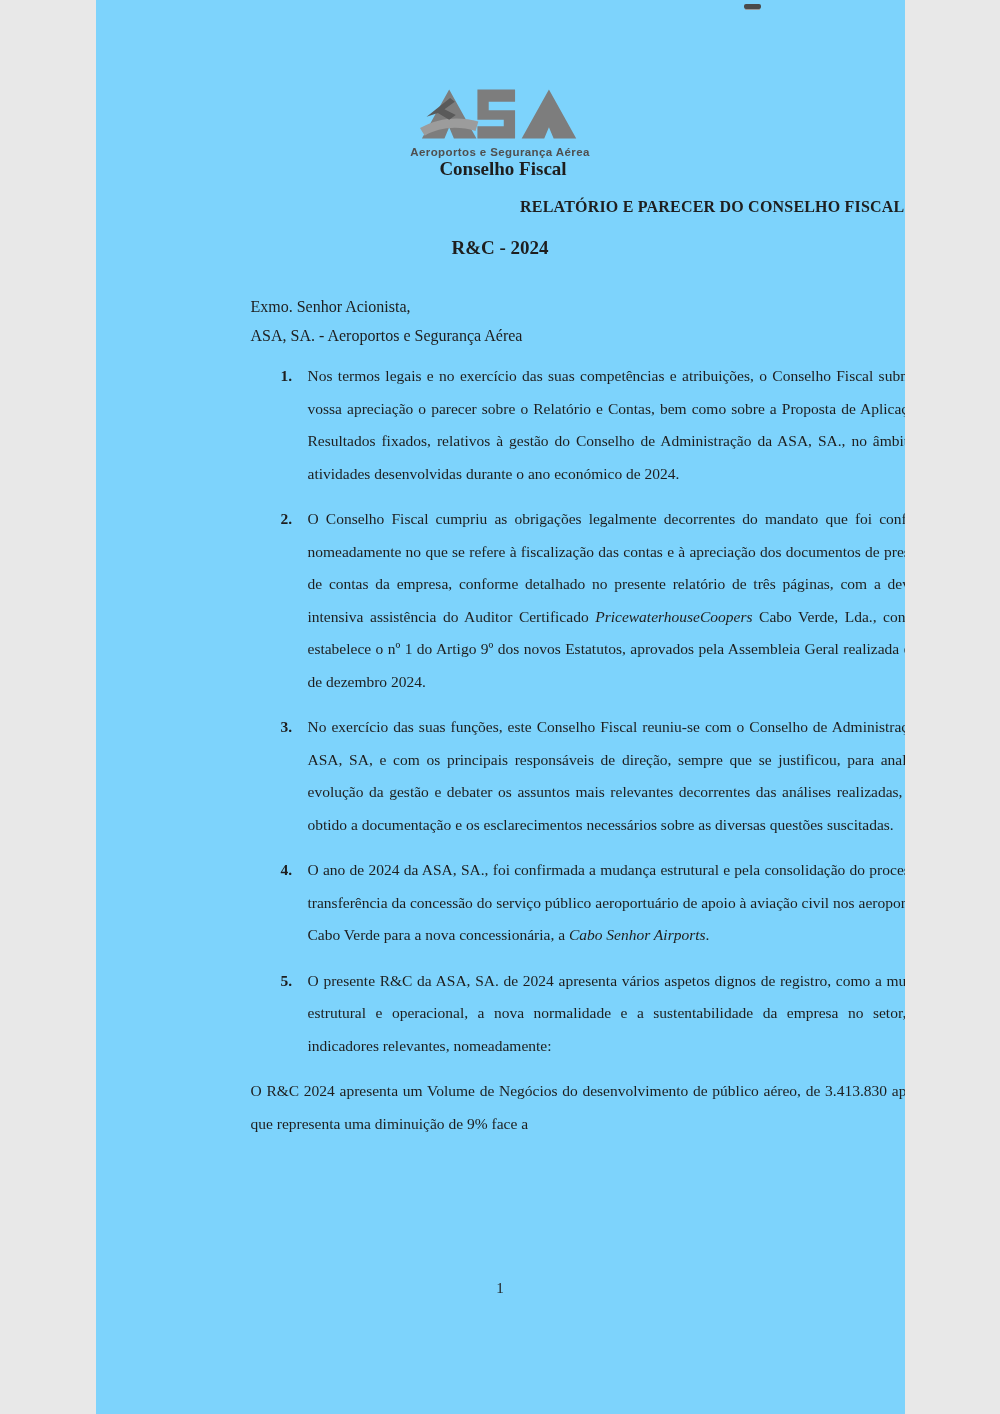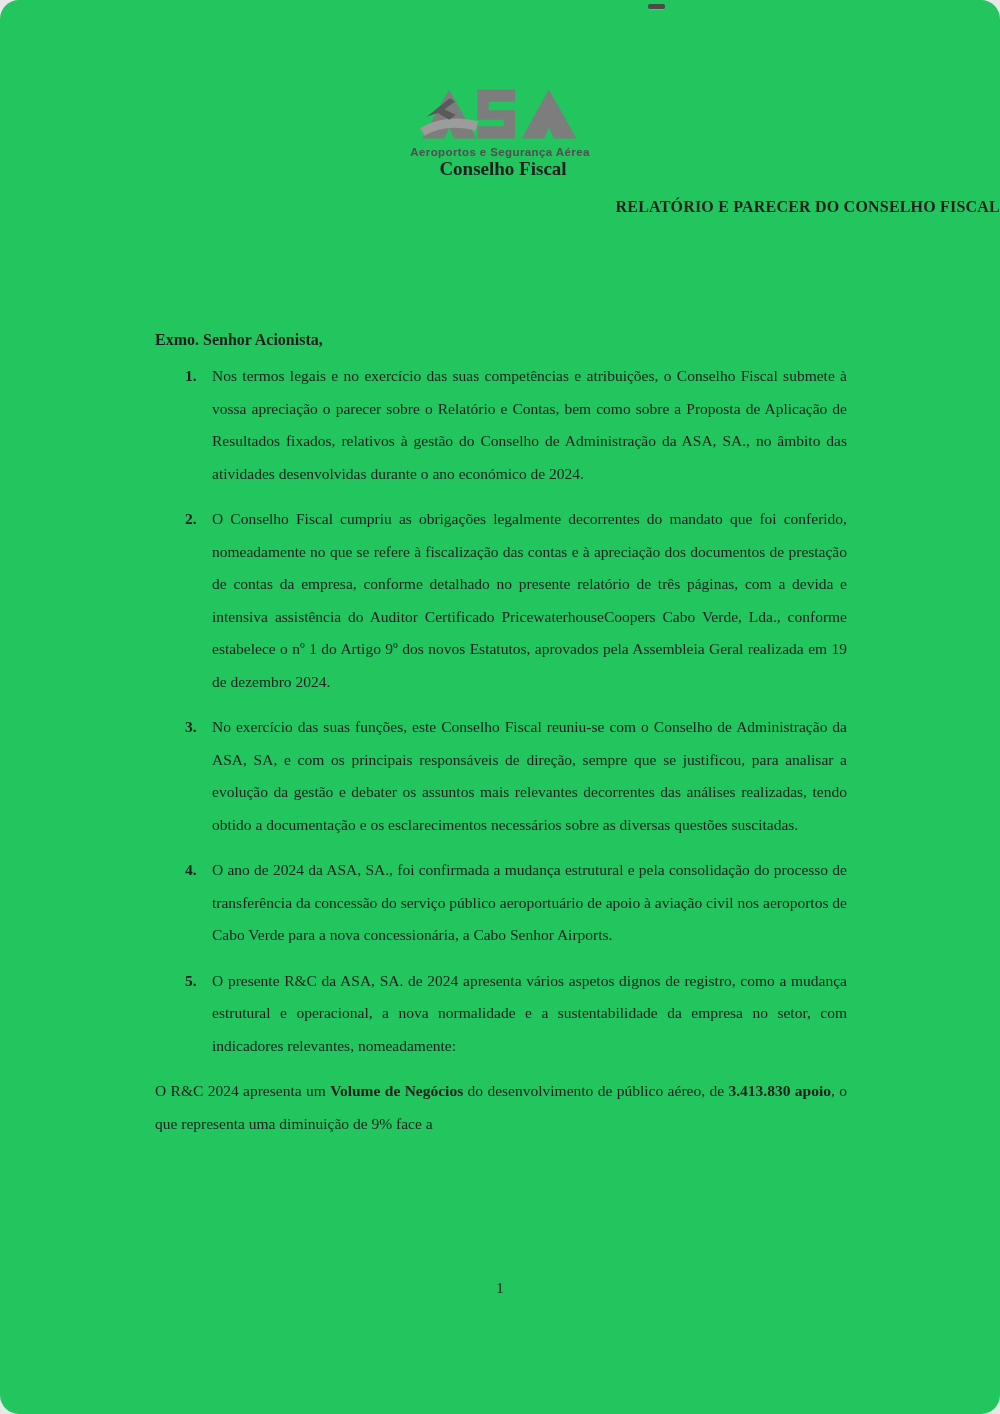--- a/index.html
+++ b/index.html
@@ -1,24 +1,23 @@
 <!DOCTYPE html>
 <html><head>
 <meta charset="utf-8">
 <style>
   html,body { margin:0; padding:0; background:#e8e8e8; }
   .page {
     position:relative;
-    width:1000px; height:1414px;
+    width:809px; height:1414px;
     margin:0 auto;
-    background:#22c55e;
+    background:#7dd3fc;
     font-family:"Liberation Serif", serif;
     color:#1e1e1e;
     overflow:hidden;
-    border-radius:19px;
   }
   
   .scan-artifact {
     position:absolute; top:4px; left:648px;
     width:17px; height:5px;
     background:#4a4a4a;
     border-radius:2px;
     box-shadow:0 2px 0 -1px #9a9a9a;
   }
   
@@ -32,29 +31,29 @@
   }
   
   .h-org   { position:absolute; top:158px; left:0; right:0; text-align:center;
              font-size:19px; font-weight:700;padding-left:6px; }
   .h-title { position:absolute; top:198px; left:0; right:0; text-align:right;
              font-size:16px; font-weight:700; letter-spacing:0.2px; }
   .h-ref   { position:absolute; top:237px; left:0; right:0; text-align:center;
              font-size:19px; font-weight:700; }
   
   .addressee { position:absolute; top:292px; left:155px; right:155px;
-               font-weight:700; font-size:16px; line-height:29px;margin-top:33px; }
+               font-weight:400; font-size:16px; line-height:29px; }
   
   .content { position:absolute; top:360px; left:155px; width:692px; }
   .para { display:flex; margin-bottom:13px; font-size:15.5px; line-height:32.5px; }
   .para-num { flex:0 0 57px; box-sizing:border-box; padding-left:30px; font-weight:700; }
   .para.sub .para-num { flex-basis:88px; }
   .para-body { flex:1 1 auto; text-align:justify; }
-  .para-body .i { }
-  .para-body .b { font-weight:700; }
+  .para-body .i { font-style:italic; }
+  .para-body .b { font-weight:400; }
   
   .page-number { position:absolute; top:1280px; left:0; right:0;
                  text-align:center; font-size:15px; }
 </style>
 </head>
 <body>
 
 <div class="page">
 
   <div class="scan-artifact"></div>
@@ -70,23 +69,25 @@
 
       <path fill="#7d7d7d" d="M61,4 H101 V17 H73 V26 H101 V56 H61 V43 H89 V36 H61 Z"></path>
 
       <path fill-rule="evenodd" fill="#7d7d7d" d="M108,56 L137,4 L166,56 L150,56 L137,28 L124,56 Z M124,56 L137,28 L150,56 L142,56 L137,44 L132,56 Z"></path>
     </svg>
     <div class="logo-tagline">Aeroportos e Segurança Aérea</div>
   </div>
 
   <div class="h-org">Conselho Fiscal</div>
   <div class="h-title">RELATÓRIO E PARECER DO CONSELHO FISCAL</div>
+  <div class="h-ref">R&amp;C - 2024</div>
 
   <div class="addressee">
     <div>Exmo. Senhor Acionista,</div>
+    <div>ASA, SA. - Aeroportos e Segurança Aérea</div>
   </div>
 
   <div class="content">
 
     <div class="para">
       <div class="para-num">1.</div>
       <div class="para-body"><span>Nos termos legais e no exercício das suas competências e atribuições, o Conselho Fiscal submete à vossa apreciação o parecer sobre o Relatório e Contas, bem como sobre a Proposta de Aplicação de Resultados fixados, relativos à gestão do Conselho de Administração da ASA, SA., no âmbito das atividades desenvolvidas durante o ano económico de 2024.</span></div>
     </div>
 
     <div class="para">

